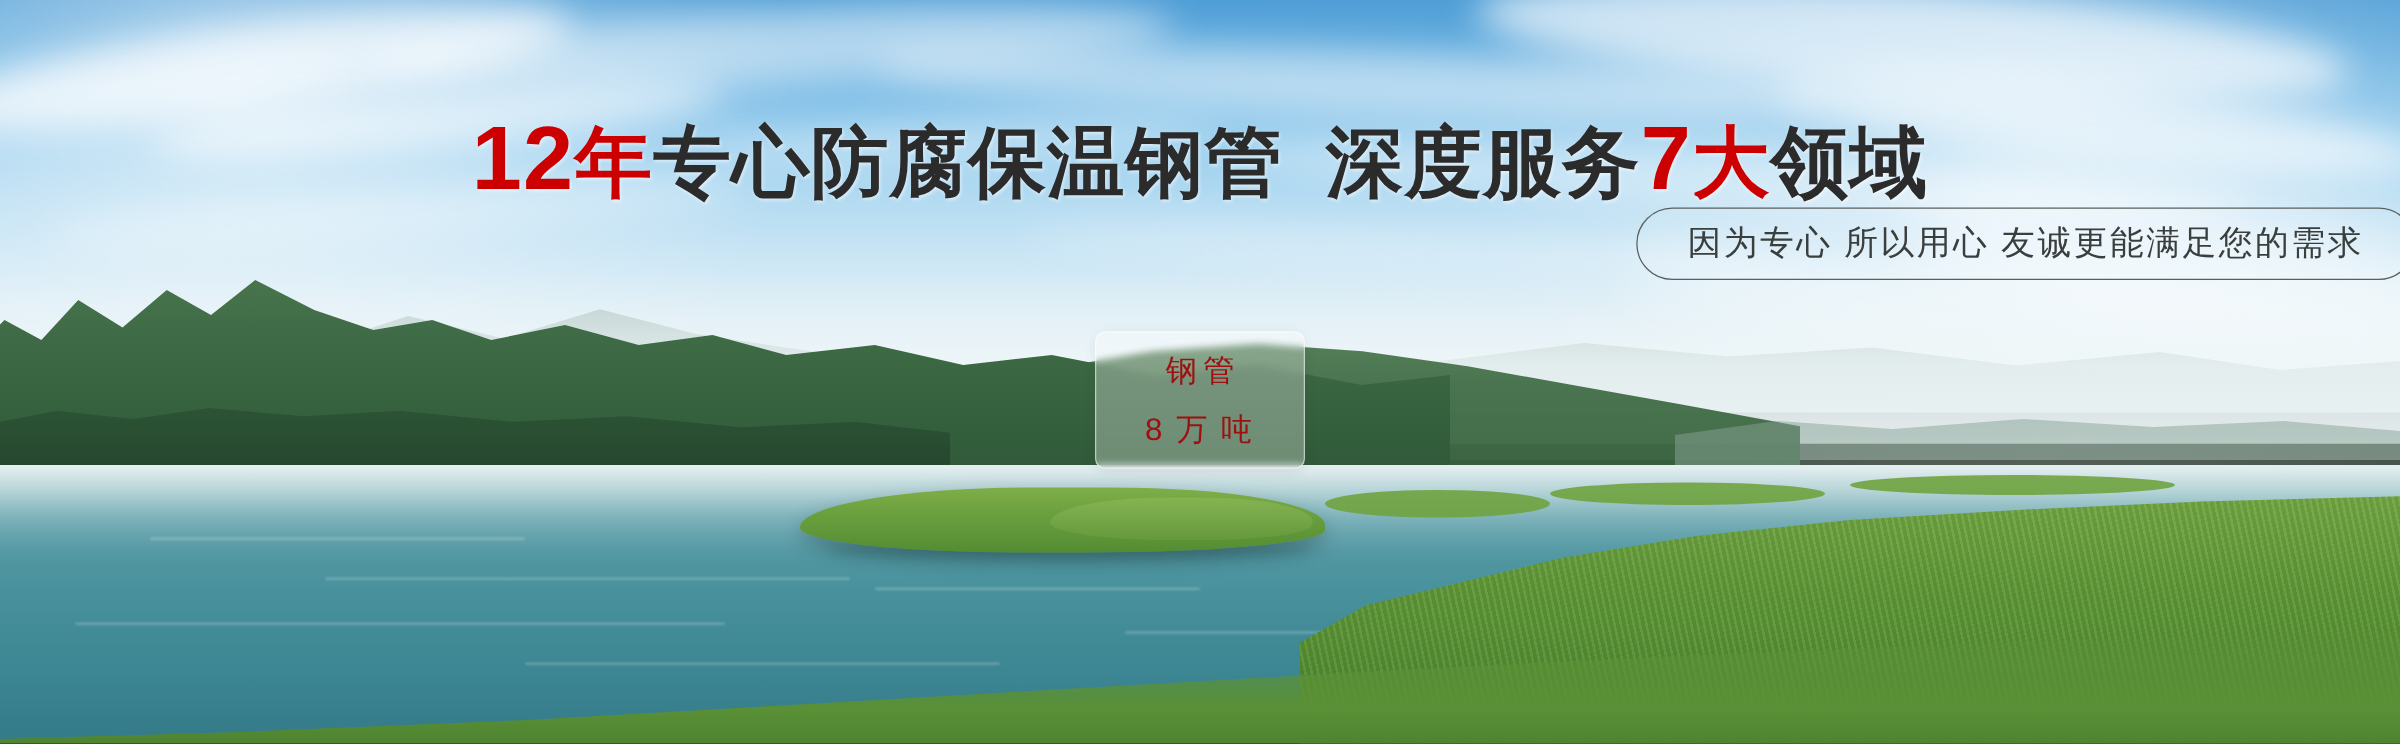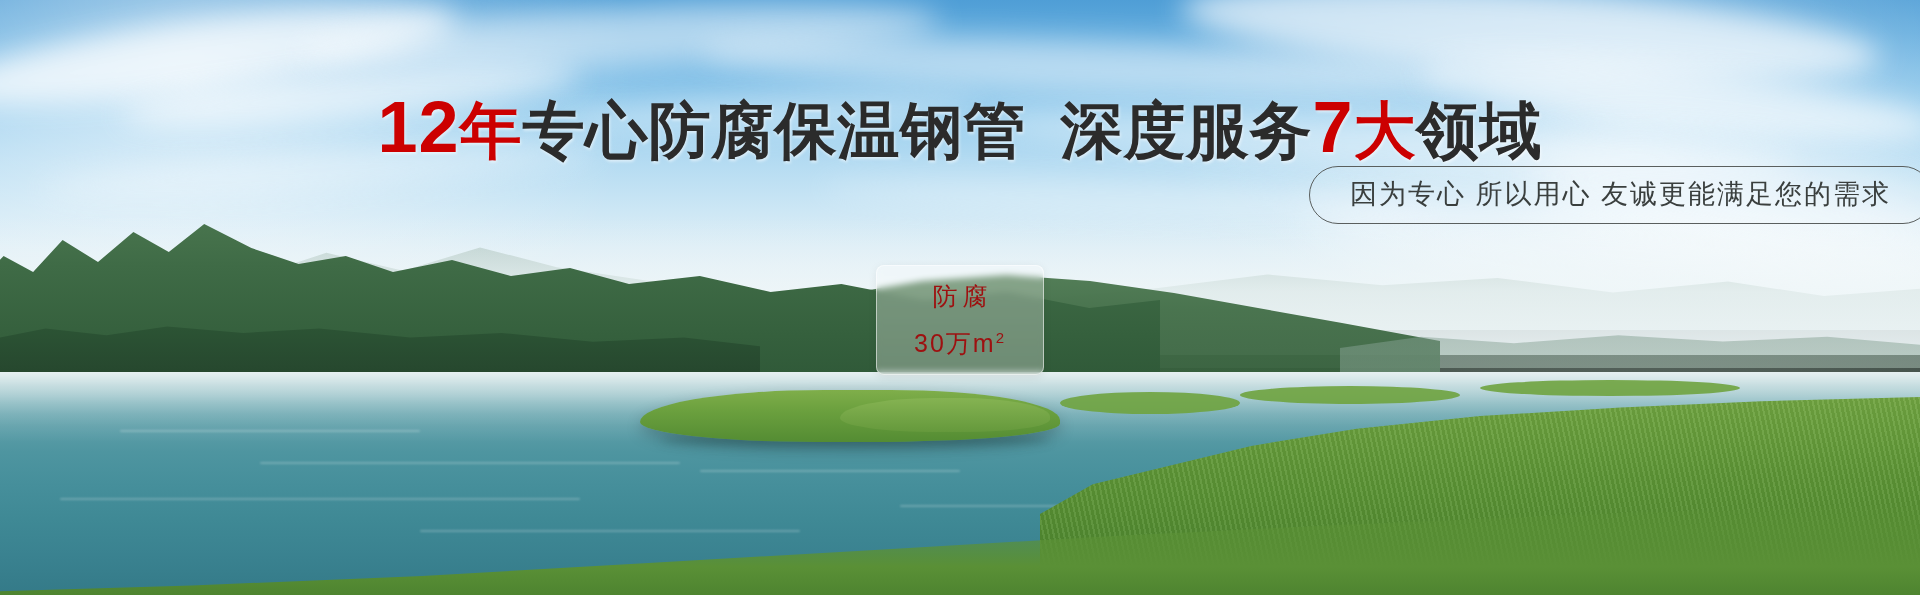--- a/index.html
+++ b/index.html
@@ -246,24 +246,24 @@
     <div class="headline">
       <span class="red num">12</span><span class="red">年</span><span>专心防腐保温钢管</span><span class="gap"></span><span>深度服务</span><span class="red num">7</span><span class="red">大</span><span>领域</span>
     </div>
 
     <div class="subtitle-wrap">
       <div class="subtitle">因为专心 所以用心 友诚更能满足您的需求</div>
     </div>
 
     <div class="cards">
 
-
       <div class="card">
-        <div class="card-label">防腐</div>
+        <div class="card-label">钢管</div>
         <div class="card-value">
-          <span>30万m</span><sup>2</sup>
+          <span>8 万 吨</span>
         </div>
       </div>
+
 
 
     </div>
   </div>
 </div>
 
 </body></html>

